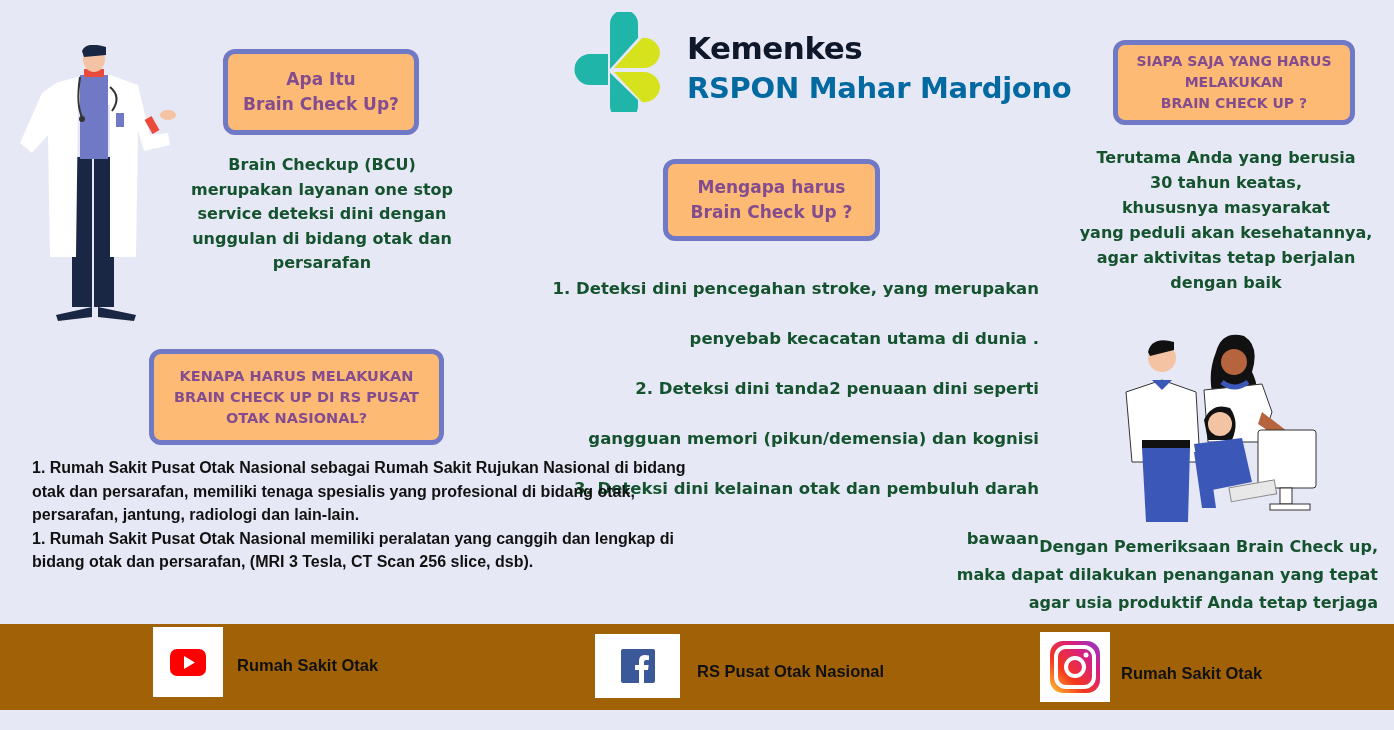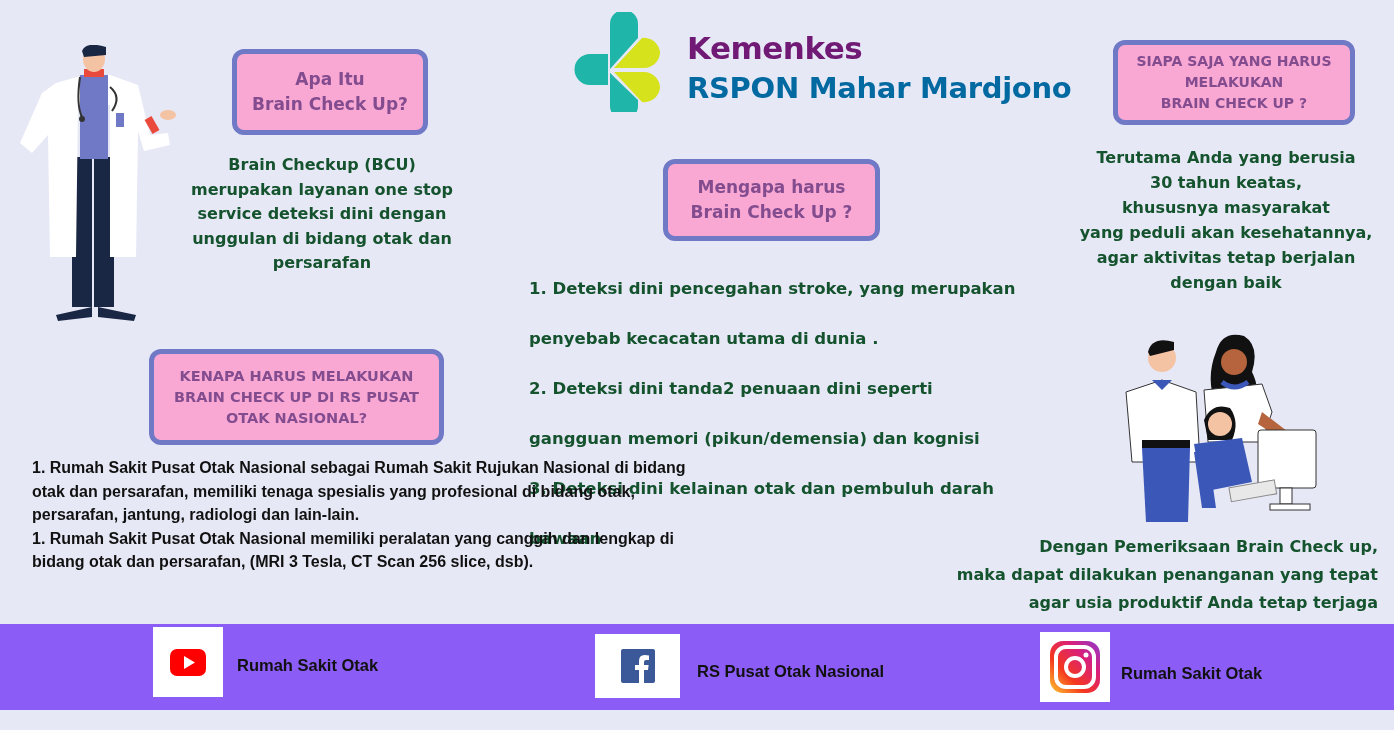--- a/index.html
+++ b/index.html
@@ -6,21 +6,21 @@
   html, body { width: 1394px; height: 730px; overflow: hidden; }
   body {
     background: #e7e8f6;
     font-family: "DejaVu Sans", sans-serif;
     color: #111;
     position: relative;
   }
   .abs { position: absolute; }
   .title-box {
     position: absolute;
-    background: #f9a8d4;
+    background: #fdba74;
     border: 5px solid #7079c6;
     border-radius: 12px;
     display: flex;
     align-items: center;
     justify-content: center;
     text-align: center;
     color: #834c8f;
     font-weight: bold;
     white-space: pre-line;
   }
@@ -29,35 +29,35 @@
   .body-text {
     position: absolute;
     font-weight: bold;
     font-size: 16px;
     line-height: 24.5px;
     color: #14532d;
     white-space: pre-line;
   }
   .center { text-align: center; }
   .right { text-align: right; }
-  .left { text-align: left; }
+  .left { text-align: right; }
   .justify-lines div { text-align: justify; text-align-last: left; }
   .footer {
     position: absolute; left: 0; top: 624px; width: 1394px; height: 86px;
-    background: #8b5cf6;
+    background: #a16207;
   }
   .social-tile {
     position: absolute; background: #fff;
     display: flex; align-items: center; justify-content: center;
   }
   .social-label {
     position: absolute; font-weight: bold; font-size: 16.5px; color: #111;
     font-family: "Liberation Sans", sans-serif;
   }
-  .logo-text-1 { position: absolute; left: 687px; top: 30px; font-size: 31px; font-weight: bold; color: #701a75; font-family: "DejaVu Sans", sans-serif; letter-spacing: -0.5px; }
+  .logo-text-1 { position: absolute; left: 687px; top: 30px; font-size: 31px; font-weight: bold; color: #0f172a; font-family: "DejaVu Sans", sans-serif; letter-spacing: -0.5px; }
   .logo-text-2 { position: absolute; left: 687px; top: 71px; font-size: 29px; font-weight: bold; color: #0369a1; font-family: "DejaVu Sans", sans-serif; letter-spacing: -0.3px; }
   .list-cond { font-family: "Liberation Sans", sans-serif; font-size: 16px; line-height: 23.5px; font-weight: bold; }
 </style>
 </head>
 <body>
 
 <div class="abs" style="left:572px; top:12px; width:100px; height:100px;">
   <svg width="100" height="100" viewBox="0 0 100 100">
 
     <path d="M36 42 L36 73 L18 73 A15.5 15.5 0 0 1 18 42 Z" fill="#1fb5a8"></path>
@@ -96,21 +96,21 @@
     <ellipse cx="154" cy="70" rx="8" ry="5" fill="#f4c3a4"></ellipse>
 
     <path d="M66 32 Q62 60 68 72" stroke="#333" stroke-width="2" fill="none"></path>
     <circle cx="68" cy="74" r="3" fill="#333"></circle>
     <path d="M96 42 Q108 52 98 66" stroke="#333" stroke-width="2" fill="none"></path>
 
     <rect x="102" y="68" width="8" height="14" fill="#7079c6"></rect>
   </svg>
 </div>
 
-<div class="title-box large" style="left:223px; top:49px; width:196px; height:86px;margin-left:9px;">
+<div class="title-box large" style="left:223px; top:49px; width:196px; height:86px;">
   <span>Apa Itu
 Brain Check Up?</span>
 </div>
 <div class="body-text center" style="left:182px; top:153px; width:280px; font-size:16px; line-height:24.5px;">Brain Checkup (BCU)
 merupakan layanan one stop
 service deteksi dini dengan
 unggulan di bidang otak dan
 persarafan</div>
 
 <div class="title-box large" style="left:663px; top:149px; width:217px; height:82px;margin-top:10px;">

